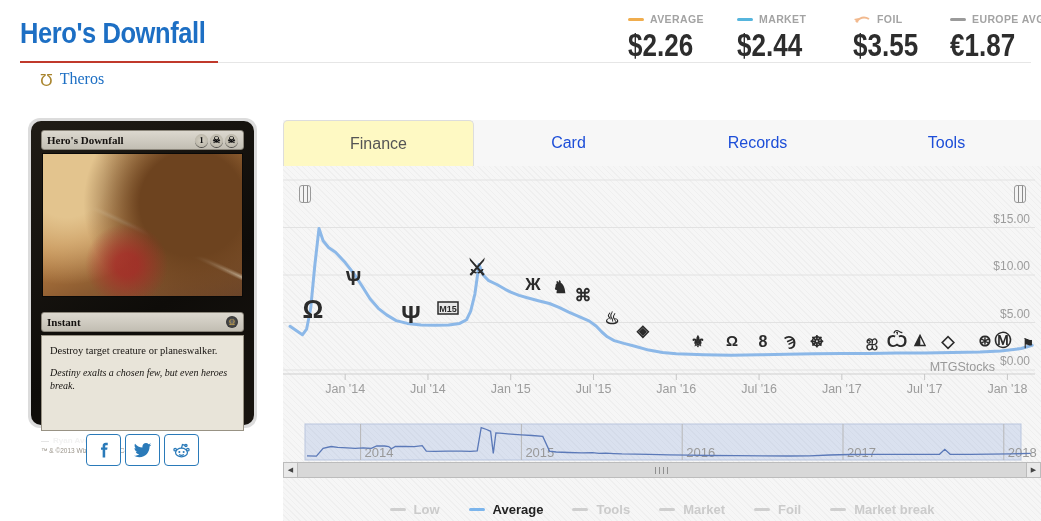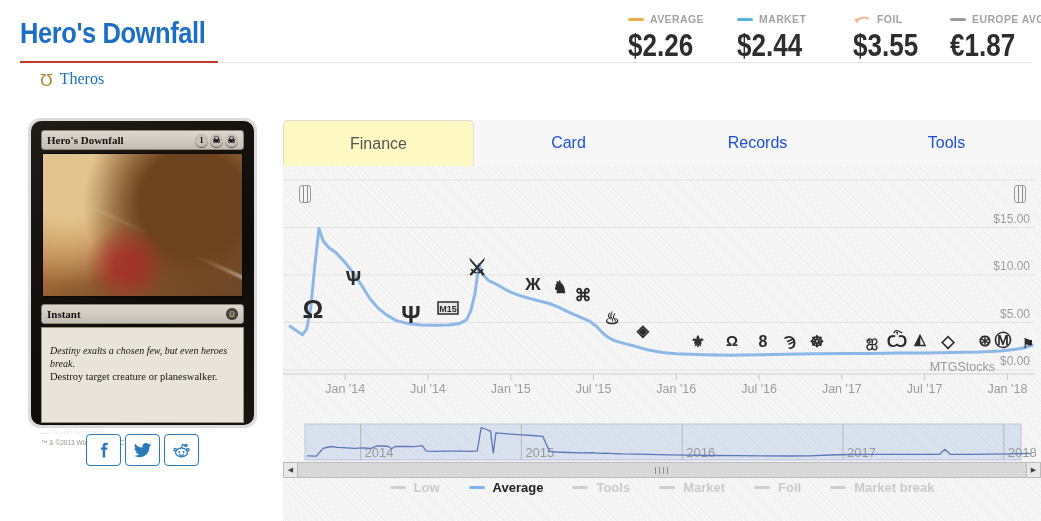--- a/index.html
+++ b/index.html
@@ -35,21 +35,21 @@
   .mana { width:13px; height:13px; border-radius:50%; background:radial-gradient(#d6d2c6,#b2ad9f);
           box-shadow:0 1px 0 rgba(0,0,0,.6); font-size:9px; font-weight:bold; color:#111;
           display:flex; align-items:center; justify-content:center; }
   #card-art { height:144px; margin:3px 1px 0 1px; border:1px solid #0a0908;
         background:
           radial-gradient(circle at 42% 78%, rgba(170,40,40,.75) 0 7%, rgba(170,40,40,0) 26%),
           radial-gradient(circle at 75% 35%, #6d431f 0 30%, rgba(109,67,31,0) 62%),
           radial-gradient(circle at 12% 18%, #e3c48e 0 18%, rgba(227,196,142,0) 50%),
           linear-gradient(25deg, rgba(255,255,255,0) 46%, rgba(245,240,220,.85) 47.5%, rgba(255,255,255,0) 49%),
           linear-gradient(160deg,#d8ae72,#b97e41 45%,#8a5a30 72%,#6b452a); }
-  #card-typebar { margin-top:7px; }
+  #card-typebar { margin-top:15px; }
   #set-symbol-dot { width:12px; height:12px; border-radius:50%; background:radial-gradient(#6b6b6b,#1c1c1c);
           color:#cfa94e; font-size:8px; display:flex; align-items:center; justify-content:center; }
   #card-textbox { margin-top:3px; height:96px; background:#e8e4d9; border:1px solid #989284; padding:8px 8px;
                   font-family:"Liberation Serif", serif; color:#161310; }
   #card-rules { font-size:10.5px; line-height:1.3; }
   #card-flavor { font-size:10px; font-style:italic; margin-top:8px; line-height:1.3; }
   #card-artist { margin-top:5px; font-size:8px; color:#f2f2f2; font-weight:bold; display:flex; gap:4px; align-items:center;}
   #card-artist .brush { color:#ddd; font-size:8px; }
   #card-fineprint { font-size:6.5px; color:#9a948a; margin-top:2px; }
 
@@ -73,21 +73,21 @@
                 border-radius:3px; cursor:ew-resize;
                 background-image:linear-gradient(90deg, transparent 3px, #8a8a8a 3px, #8a8a8a 4px, transparent 4px, transparent 7px, #8a8a8a 7px, #8a8a8a 8px, transparent 8px); }
   #scrollbar { position:absolute; left:0; top:296px; width:758px; height:16px; display:flex; align-items:stretch; }
   .sb-arrow { width:15px; background:#e9e9e9; border:1px solid #bcbcbc; color:#444; font-size:7px;
               display:flex; align-items:center; justify-content:center; cursor:pointer; }
   #sb-track { flex:1; background:#d8d8d8; border-top:1px solid #bcbcbc; border-bottom:1px solid #bcbcbc; position:relative; cursor:pointer; }
   #sb-grip { position:absolute; left:50%; top:4px; width:14px; height:7px; transform:translateX(-50%);
              background-image:repeating-linear-gradient(90deg,#8f8f8f 0 1px, transparent 1px 4px); }
 
   
-  #legend { position:absolute; left:0; top:314px; width:758px; display:flex; justify-content:center; gap:29px; }
+  #legend { position:absolute; left:0; top:336px; width:758px; display:flex; justify-content:center; gap:29px; }
   .leg-item { display:flex; align-items:center; gap:8px; cursor:pointer; }
   .leg-dash { width:16px; height:3px; border-radius:2px; background:#cfcfcf; }
   .leg-lbl { font-size:13px; font-weight:bold; color:#cbcbcb; }
   .leg-item.active .leg-dash { background:#7cb5ec; }
   .leg-item.active .leg-lbl { color:#222; }
 
   text { font-family:"Liberation Sans", sans-serif; }
 </style>
 </head>
 <body>
@@ -144,22 +144,22 @@
           <span class="mana">☠</span>
           <span class="mana">☠</span>
         </span>
     </div>
     <div id="card-art"></div>
     <div class="card-bar" id="card-typebar">
       <span class="t">Instant</span>
       <span id="set-symbol-dot">Ω</span>
     </div>
     <div id="card-textbox">
+      <div id="card-rules">Destroy target creature or planeswalker.</div>
       <div id="card-flavor">Destiny exalts a chosen few, but even heroes break.</div>
-      <div id="card-rules">Destroy target creature or planeswalker.</div>
     </div>
     <div id="card-artist">
       <span class="brush">—</span>
       <span>Ryan Average</span>
     </div>
     <div id="card-fineprint">™ &amp; ©2013 Wizards of the Coast</div>
   </div>
 </div>
 
 <div class="abs" id="social-row">

